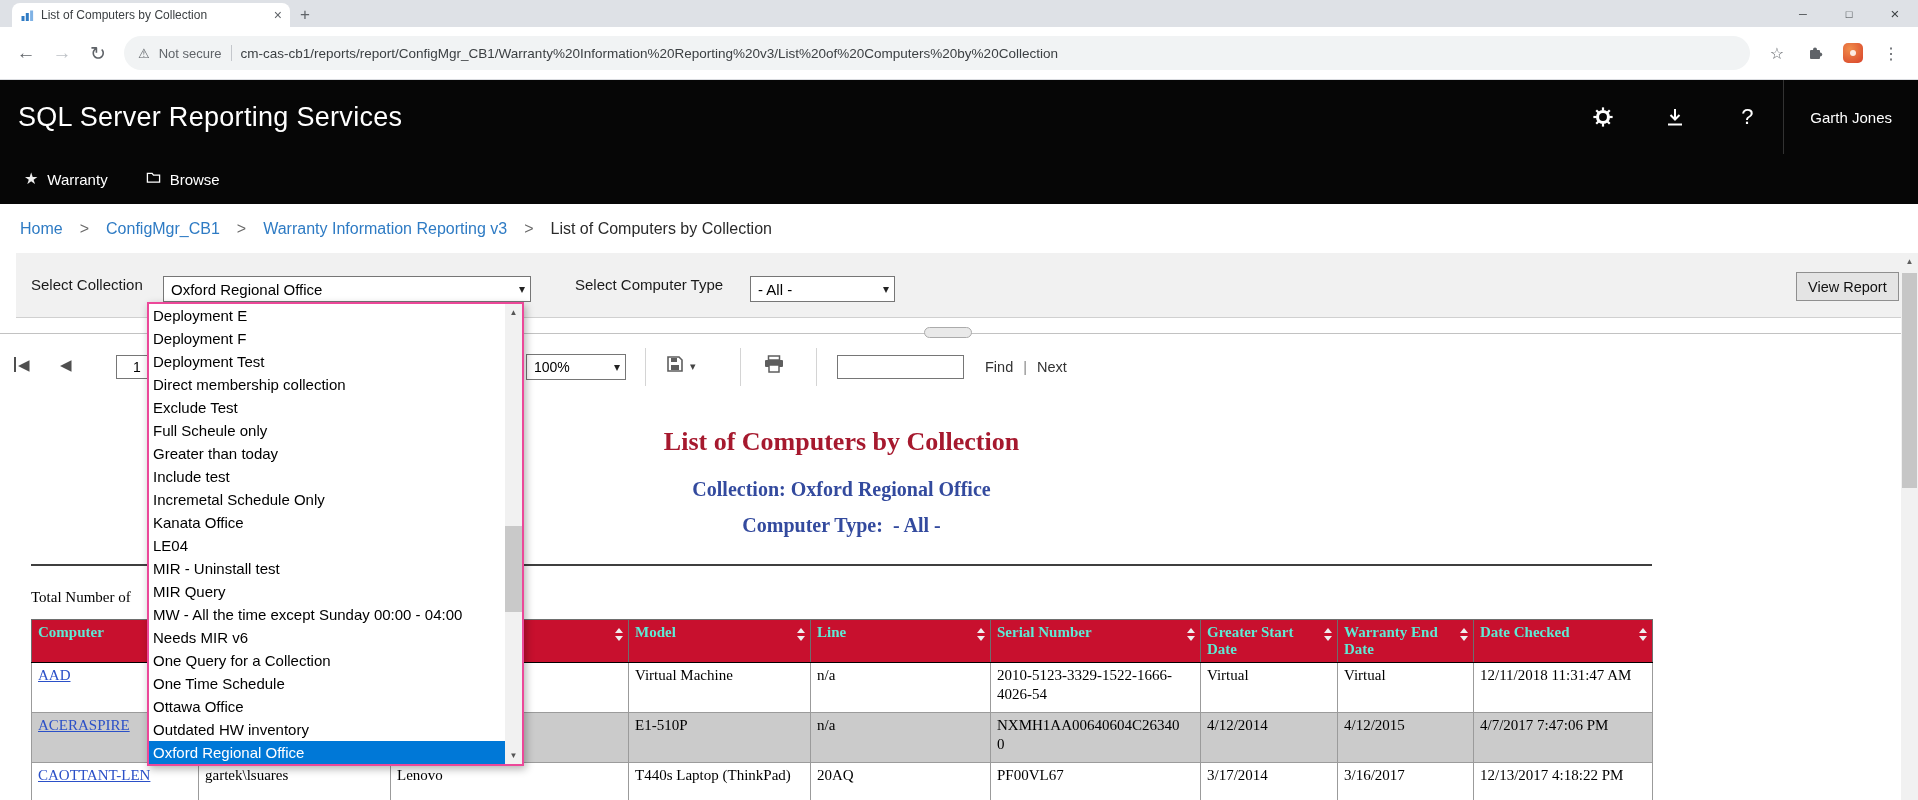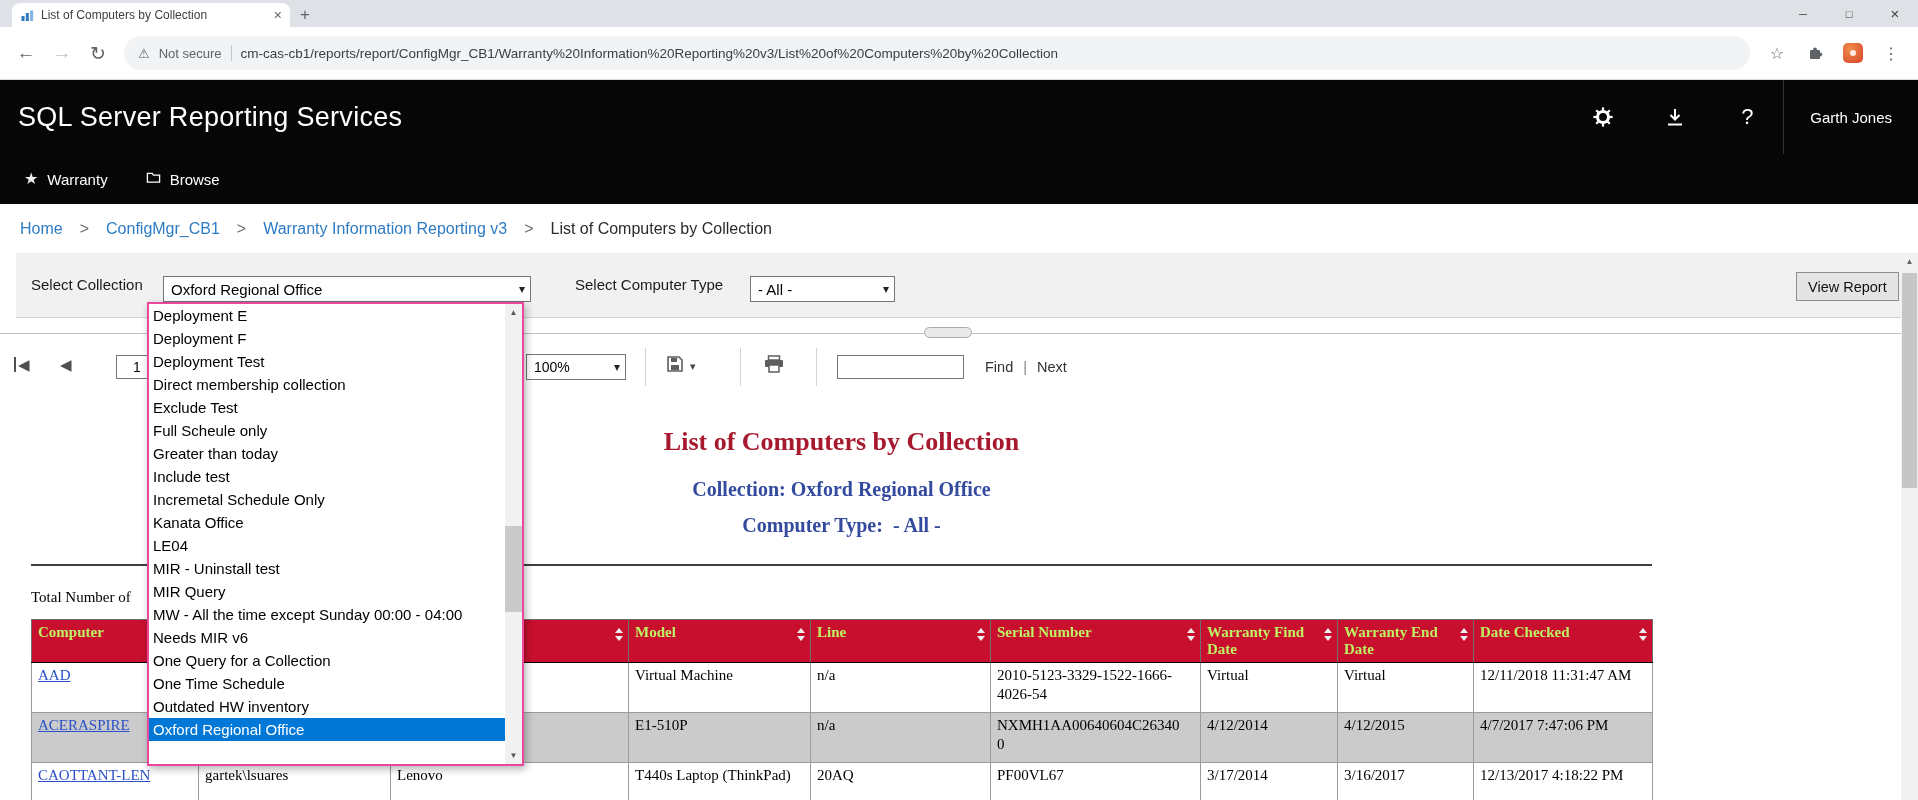--- a/index.html
+++ b/index.html
@@ -80,21 +80,21 @@
   .fn-sep { color:#888; }
 
   
   .report { position:absolute; top:400px; left:0; right:17px; bottom:0; background:#fff; overflow:hidden; font-family:"Liberation Serif", serif; }
   .r-title { margin:26px 0 0 31px; width:1621px; text-align:center; font-size:26px; font-weight:bold; color:#a6192e; line-height:32px; }
   .r-sub { margin:18px 0 0 31px; width:1621px; text-align:center; font-size:20px; font-weight:bold; color:#334a9e; line-height:26px; }
   .r-sub2 { margin-top:10px; white-space:pre; }
   .r-hr { margin:26px 0 0 31px; width:1621px; border-top:2px solid #3f3f3f; height:0; }
   .r-total { margin:22px 0 0 31px; font-size:15px; color:#000; line-height:19px; }
   .rtable { margin:12px 0 0 31px; width:1621px; border-collapse:collapse; table-layout:fixed; font-size:15px; }
-  .rtable th { background:#c8102e; color:#bef264; font-weight:bold; text-align:left; vertical-align:top; position:relative; padding:4px 18px 4px 6px; border:1px solid #6e6e6e; border-bottom:1px solid #000; line-height:17px; }
+  .rtable th { background:#c8102e; color:#5eead4; font-weight:bold; text-align:left; vertical-align:top; position:relative; padding:4px 18px 4px 6px; border:1px solid #6e6e6e; border-bottom:1px solid #000; line-height:17px; }
   .rtable td { border:1px solid #9b9b9b; padding:3px 6px; vertical-align:top; line-height:19px; color:#000; background:#fff; }
   .rtable tr.data { height:50px; }
   .rtable tr.alt td { background:#cbcbcb; }
   .cell-link { color:#2b50c8; text-decoration:underline; cursor:pointer; }
   td.right { text-align:left; padding-right:9px; }
   td.serial { overflow-wrap:break-word; padding-right:14px; }
   .sort { position:absolute; right:4px; top:8px; width:9px; }
   .sort i { display:block; width:0; height:0; border-left:4.5px solid transparent; border-right:4.5px solid transparent; }
   .sort .up { border-bottom:5px solid #efefef; margin-bottom:3px; }
   .sort .dn { border-top:5px solid #efefef; }
@@ -312,21 +312,21 @@
                 <i class="dn"></i>
               </span></th>
         <th><span>Line</span><span class="sort">
                 <i class="up"></i>
                 <i class="dn"></i>
               </span></th>
         <th><span>Serial Number</span><span class="sort">
                 <i class="up"></i>
                 <i class="dn"></i>
               </span></th>
-        <th><span>Warranty Find Date</span><span class="sort">
+        <th><span>Greater Start Date</span><span class="sort">
                 <i class="up"></i>
                 <i class="dn"></i>
               </span></th>
         <th><span>Warranty End Date</span><span class="sort">
                 <i class="up"></i>
                 <i class="dn"></i>
               </span></th>
         <th><span>Date Checked</span><span class="sort">
                 <i class="up"></i>
                 <i class="dn"></i>
@@ -381,20 +381,21 @@
       <div class="dd-item">Include test</div>
       <div class="dd-item">Incremetal Schedule Only</div>
       <div class="dd-item">Kanata Office</div>
       <div class="dd-item">LE04</div>
       <div class="dd-item">MIR - Uninstall test</div>
       <div class="dd-item">MIR Query</div>
       <div class="dd-item">MW - All the time except Sunday 00:00 - 04:00</div>
       <div class="dd-item">Needs MIR v6</div>
       <div class="dd-item">One Query for a Collection</div>
       <div class="dd-item">One Time Schedule</div>
+      <div class="dd-item">Ottawa Office</div>
       <div class="dd-item">Outdated HW inventory</div>
       <div class="dd-item selected">Oxford Regional Office</div>
     </div>
     <div class="dd-scroll">
       <div class="dd-up">▲</div>
       <div class="dd-thumb"></div>
       <div class="dd-down">▼</div>
     </div>
   </div>
 

